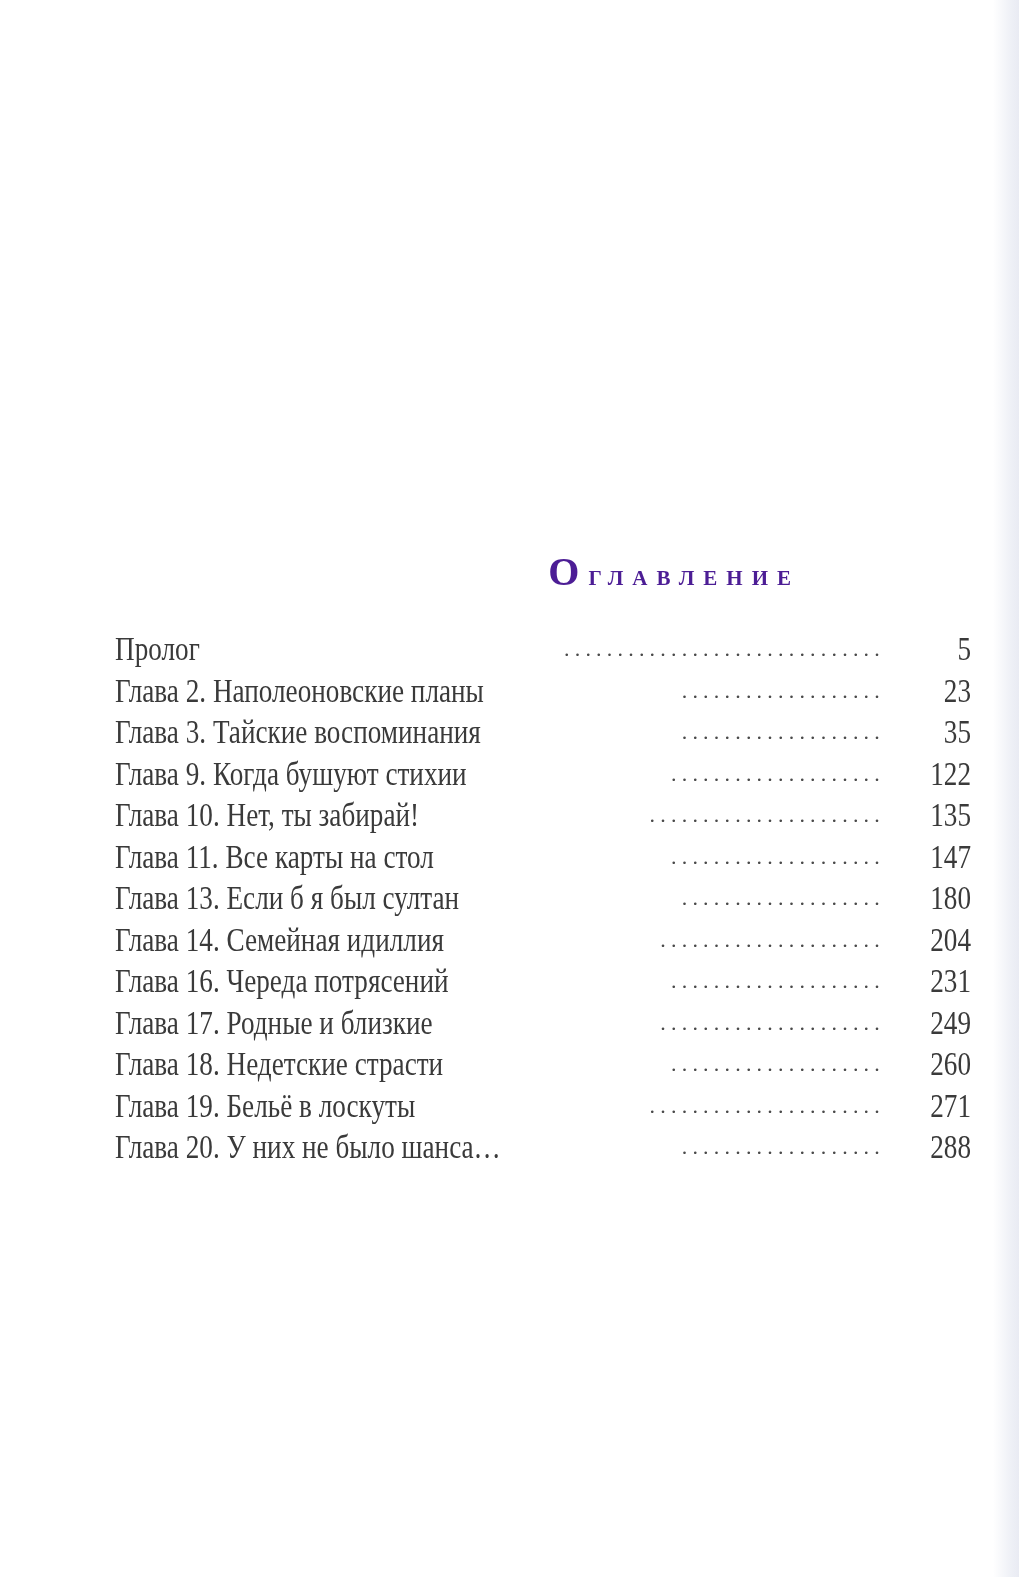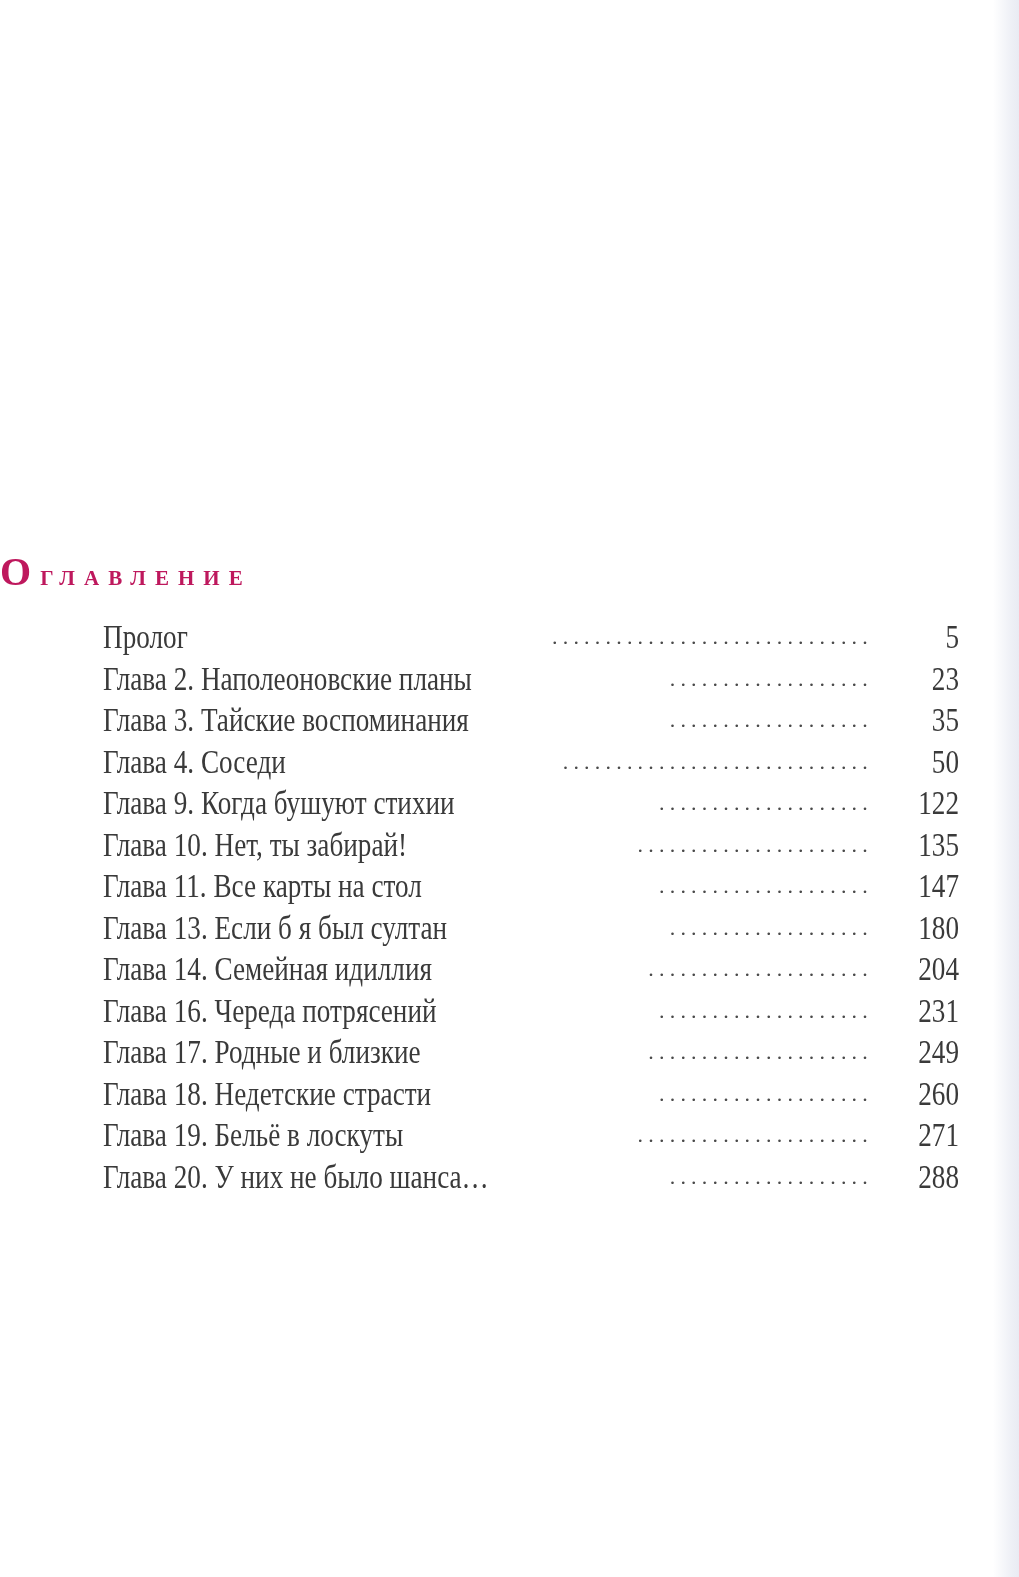--- a/index.html
+++ b/index.html
@@ -21,36 +21,36 @@
     right: 0;
     width: 26px;
     height: 100%;
     background: linear-gradient(to right, rgba(240,242,248,0) 0%, #eef0f6 70%, #e9ebf3 100%);
   }
   .toc-title {
     position: absolute;
     left: 0;
     width: 800px;
     top: 528px;
-    text-align: left;
+    text-align: right;
     font-size: 30px;
     letter-spacing: 9px;
-    color: #be185d;
+    color: #4c1d95;
     font-variant: small-caps;
     white-space: nowrap;
   }
   .toc-title .first {
     font-size: 40px;
   }
   .toc-list {
     position: absolute;
     left: 103px;
     top: 616px;
     width: 856px;
-    margin: 0;
+    margin: 12px;
     padding: 0;
     list-style: none;
   }
   .toc-row {
     position: relative;
     height: 41.5px;
     line-height: 41.5px;
     font-size: 34px;
     white-space: nowrap;
   }
@@ -94,25 +94,20 @@
       <span class="label">Глава 2.  Наполеоновские планы</span>
       <span class="dots">...................</span>
       <span class="page">23</span>
     </li>
   <li class="toc-row">
       <span class="label">Глава 3.  Тайские воспоминания</span>
       <span class="dots">...................</span>
       <span class="page">35</span>
     </li>
   <li class="toc-row">
-      <span class="label">Глава 4.  Соседи</span>
-      <span class="dots">.............................</span>
-      <span class="page">50</span>
-    </li>
-  <li class="toc-row">
       <span class="label">Глава 9.  Когда бушуют стихии</span>
       <span class="dots">....................</span>
       <span class="page">122</span>
     </li>
   <li class="toc-row">
       <span class="label">Глава 10.  Нет, ты забирай!</span>
       <span class="dots">......................</span>
       <span class="page">135</span>
     </li>
   <li class="toc-row">

